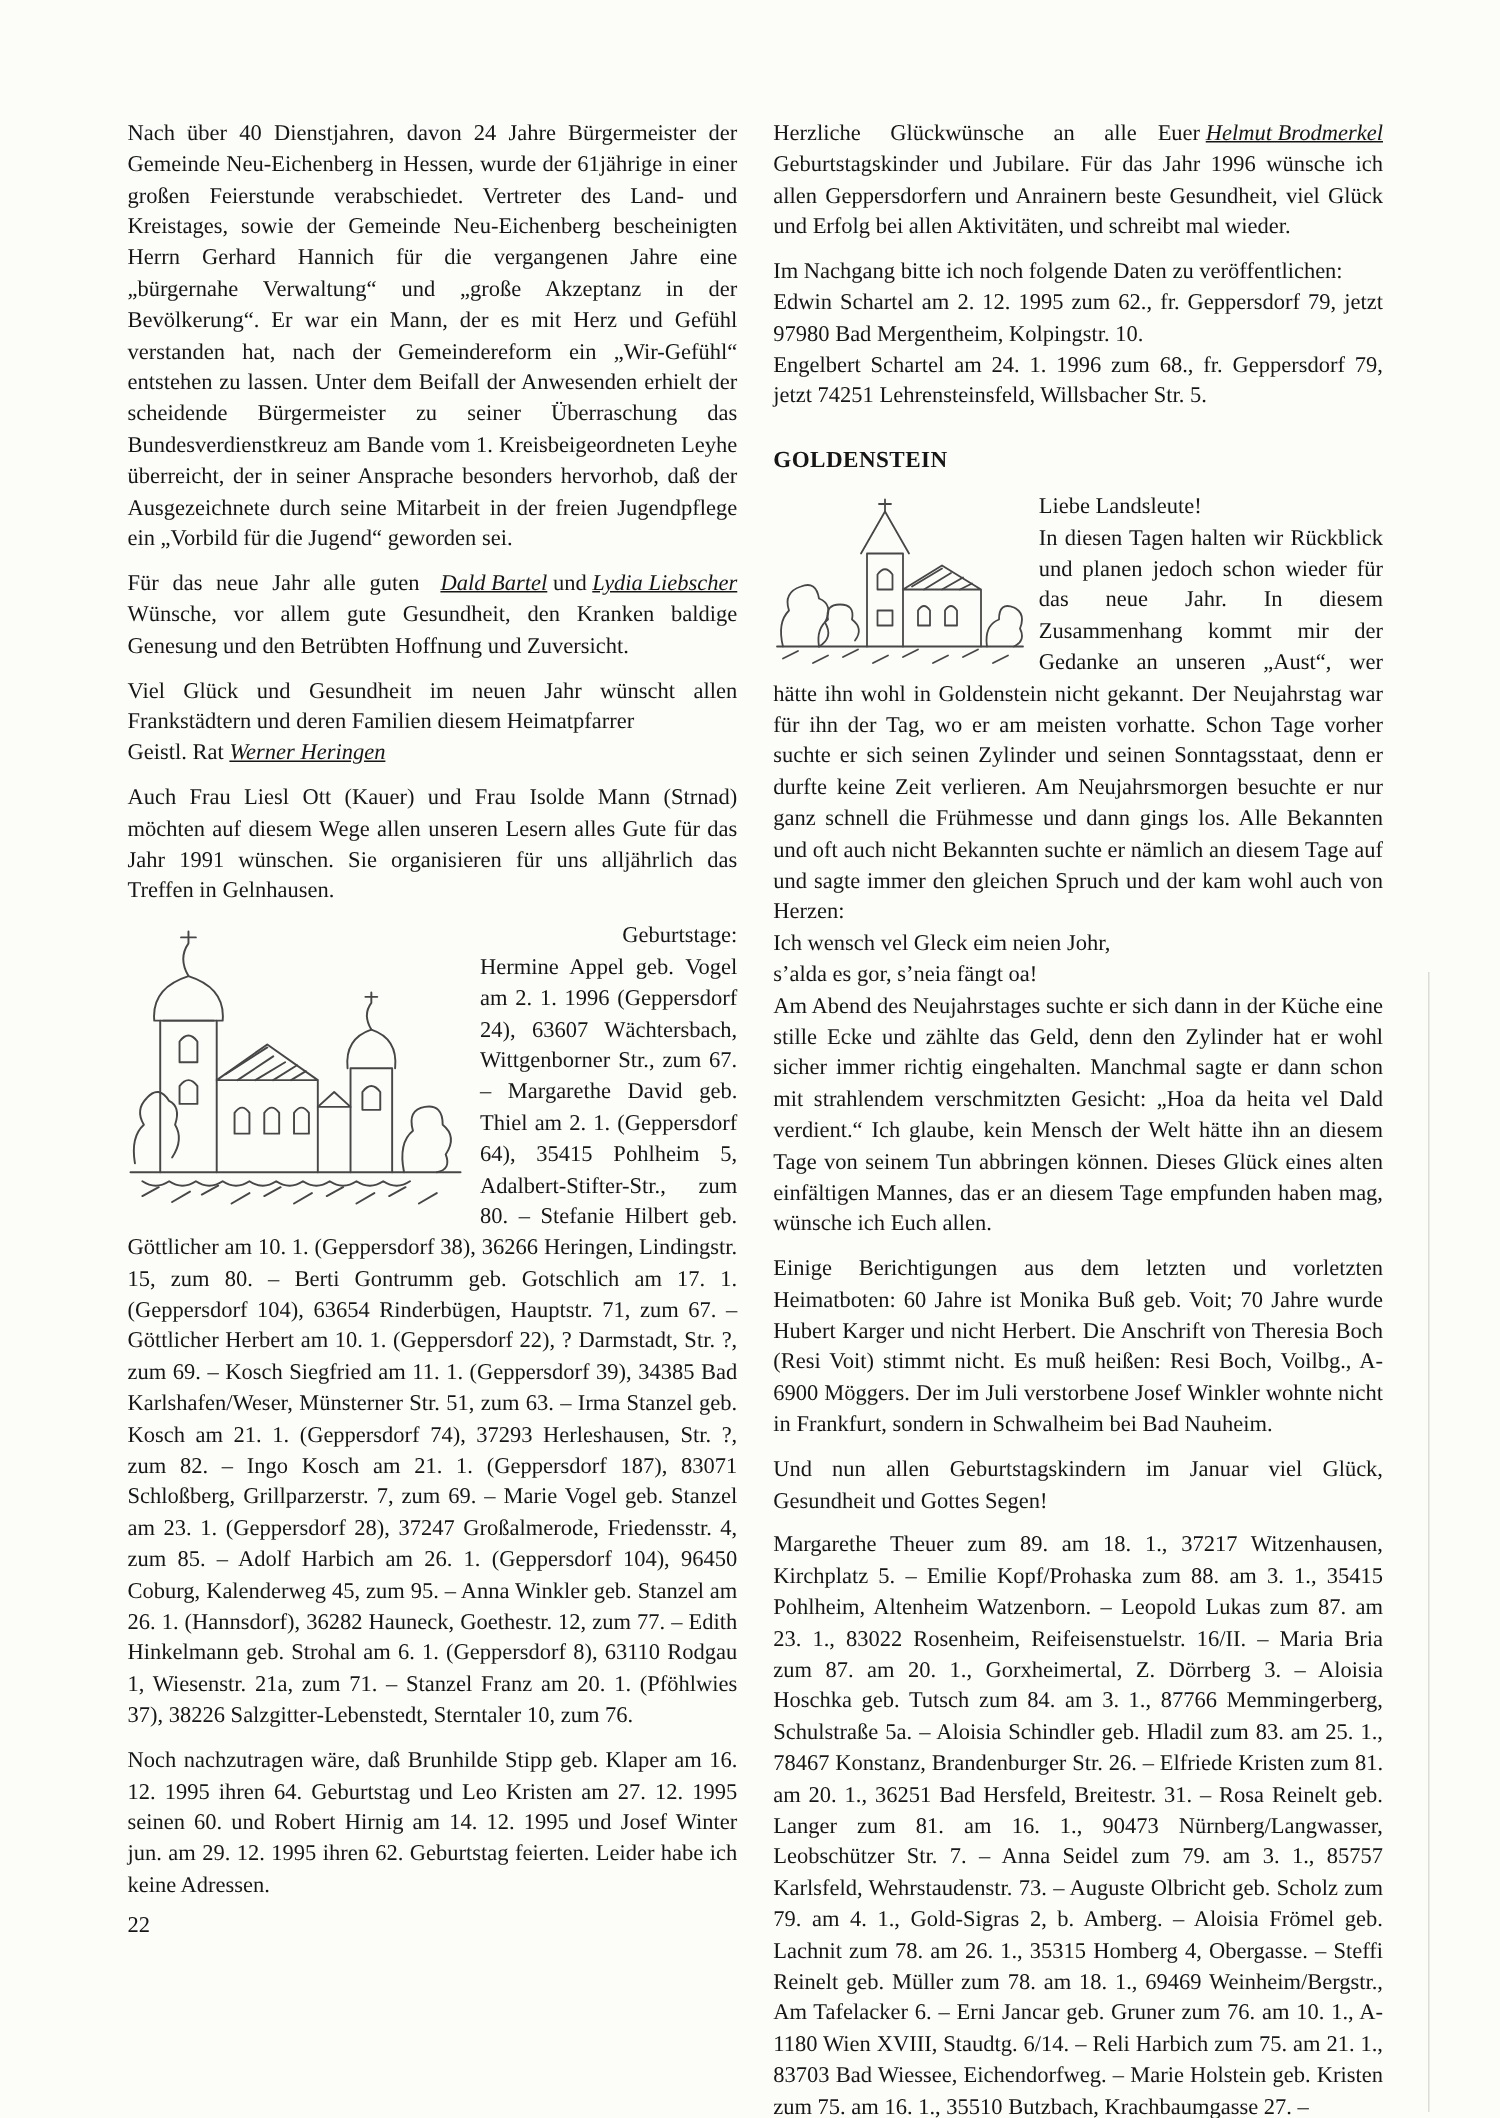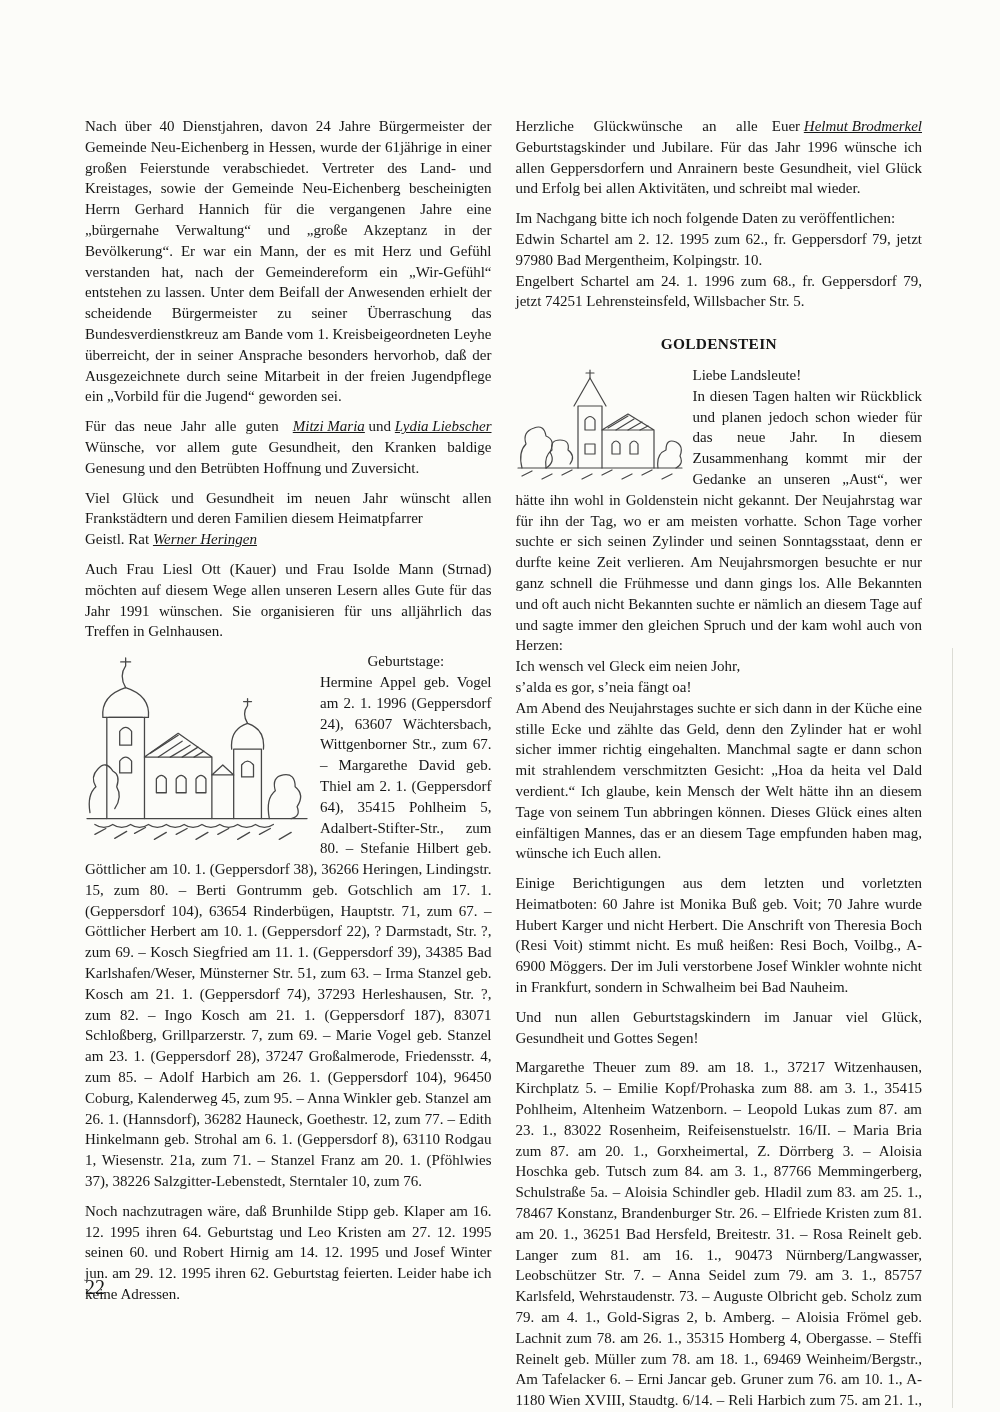--- a/index.html
+++ b/index.html
@@ -1,54 +1,54 @@
 <!DOCTYPE html>
 <html lang="de"><head>
 <meta charset="utf-8">
 <style>
   * { margin:0; padding:0; box-sizing:border-box; }
   html,body { background:#e8e8e4; }
   body { width:1000px; font-family:"Liberation Serif", serif; }
   .page{
     position:relative; width:1000px; height:1412px; background:#fcfcf9;
-    padding:116px 78px 0 85px; overflow:hidden; color:#161616;
+    padding:79px 78px 0 85px; overflow:hidden; color:#161616;
     hyphens:auto; -webkit-hyphens:auto;
   }
   .columns{ display:flex; gap:24px; align-items:flex-start; }
   .col{ flex:1 1 0; font-size:15px; line-height:20.8px; text-align:justify; }
   .para{ margin:0 0 9px 0; }
   .para::after{ content:""; display:block; clear:both; }
   .b{ font-weight:400; }
   .i{ font-style:italic;text-decoration:underline; }
   .sig{ float:right; padding-left:14px; }
-  .heading{ font-weight:700; text-align:center; font-size:15.4px;
+  .heading{ font-weight:700; font-size:15.4px;
             letter-spacing:.3px; margin:8px 0 10px; }
   .mt-sm{ }
   .mt-lg{ margin-top:22px; }
-  .geb-label{ display:block; text-align:center; }
+  .geb-label{ display:block; text-align:right; }
   .fig{ display:block; }
   .fig-gep{ float:left; width:226px; margin:3px 9px 3px 0; }
   .fig-gold{ float:left; width:168px; margin:3px 9px 2px 0; }
   .fig svg{ display:block; width:100%; height:auto; }
-  .page-number{ position:absolute; left:85px; top:1276px; font-size:20px; }
+  .page-number{ position:absolute; left:85px; top:1276px; font-size:15px; }
   .scan-line{ position:absolute; left:952px; top:648px; width:1px; height:760px;
               background:#dcdcd5; }
 </style>
 </head>
 <body>
 
 <div class="page">
   <div class="columns">
 
     <div class="col">
       <div class="para">Nach über 40 Dienstjahren, davon 24 Jahre Bürgermeister der Gemeinde Neu-Eichenberg in Hessen, wurde der 61jährige in einer großen Feierstunde verabschiedet. Vertreter des Land- und Kreistages, sowie der Gemeinde Neu-Eichenberg bescheinigten Herrn Gerhard Hannich für die vergangenen Jahre eine „bürgernahe Verwaltung“ und „große Akzeptanz in der Bevölkerung“. Er war ein Mann, der es mit Herz und Gefühl verstanden hat, nach der Gemeindereform ein „Wir-Gefühl“ entstehen zu lassen. Unter dem Beifall der Anwesenden erhielt der scheidende Bürgermeister zu seiner Überraschung das Bundesverdienstkreuz am Bande vom 1. Kreisbeigeordneten Leyhe überreicht, der in seiner Ansprache besonders hervorhob, daß der Ausgezeichnete durch seine Mitarbeit in der freien Jugendpflege ein „Vorbild für die Jugend“ geworden sei.</div>
 
 
       <div class="para">
-        <span class="sig"><span class="i">Mitzi Maria</span><span> und </span><span class="i">Lydia Liebscher</span></span>
+        <span class="sig"><span class="i">Dald Bartel</span><span> und </span><span class="i">Lydia Liebscher</span></span>
         <span><span class="b">Für das neue Jahr alle guten Wünsche, vor allem gute Gesundheit, den Kranken baldige Genesung und den Betrübten Hoffnung und Zuversicht.</span></span>
       </div>
 
       <div class="para"><span class="b">Viel Glück und Gesundheit im neuen Jahr wünscht allen Frankstädtern und deren Familien diesem Heimatpfarrer</span><br><span>Geistl. Rat </span><span class="i">Werner Heringen</span></div>
 
       <div class="para">Auch Frau Liesl Ott (Kauer) und Frau Isolde Mann (Strnad) möchten auf diesem Wege allen unseren Lesern alles Gute für das Jahr 1991 wünschen. Sie organisieren für uns alljährlich das Treffen in Gelnhausen.</div>
 
 
       <div class="para">
         <span class="fig fig-gep">

